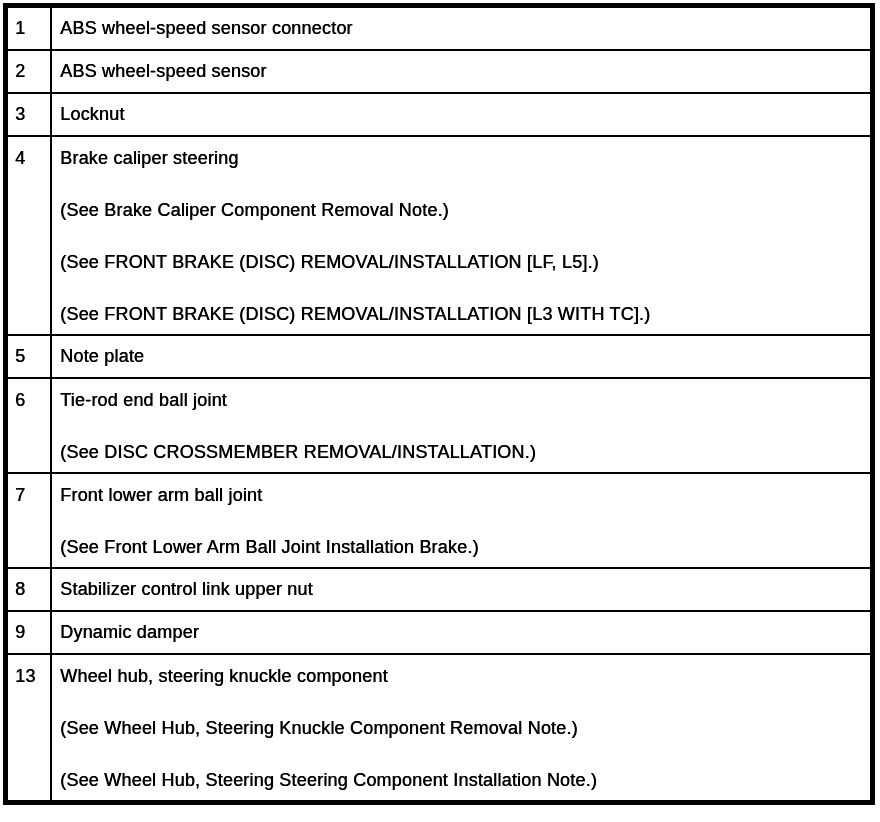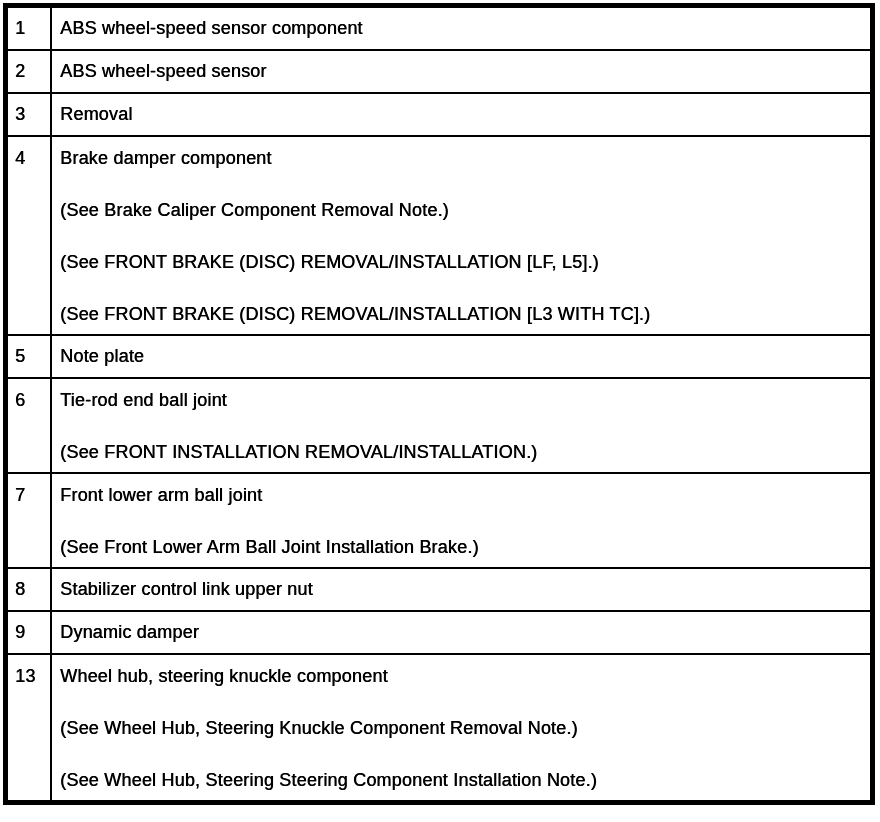--- a/index.html
+++ b/index.html
@@ -60,55 +60,55 @@
 </style>
 </head>
 <body>
 
 <div class="page">
   <table class="parts">
     <tbody id="rows-container">
         <tr>
     <td class="num">1</td>
     <td class="desc">
-            <div class="line">ABS wheel-speed sensor component</div>
+            <div class="line">ABS wheel-speed sensor connector</div>
           </td>
   </tr>
         <tr>
     <td class="num">2</td>
     <td class="desc">
             <div class="line">ABS wheel-speed sensor</div>
           </td>
   </tr>
         <tr>
     <td class="num">3</td>
     <td class="desc">
-            <div class="line">Removal</div>
+            <div class="line">Locknut</div>
           </td>
   </tr>
         <tr class="multi">
     <td class="num">4</td>
     <td class="desc">
-            <div class="line">Brake damper component</div>
+            <div class="line">Brake caliper steering</div>
             <div class="line">(See Brake Caliper Component Removal Note.)</div>
             <div class="line">(See FRONT BRAKE (DISC) REMOVAL/INSTALLATION [LF, L5].)</div>
             <div class="line">(See FRONT BRAKE (DISC) REMOVAL/INSTALLATION [L3 WITH TC].)</div>
           </td>
   </tr>
         <tr>
     <td class="num">5</td>
     <td class="desc">
             <div class="line">Note plate</div>
           </td>
   </tr>
         <tr class="multi">
     <td class="num">6</td>
     <td class="desc">
             <div class="line">Tie-rod end ball joint</div>
-            <div class="line">(See FRONT INSTALLATION REMOVAL/INSTALLATION.)</div>
+            <div class="line">(See DISC CROSSMEMBER REMOVAL/INSTALLATION.)</div>
           </td>
   </tr>
         <tr class="multi">
     <td class="num">7</td>
     <td class="desc">
             <div class="line">Front lower arm ball joint</div>
             <div class="line">(See Front Lower Arm Ball Joint Installation Brake.)</div>
           </td>
   </tr>
         <tr>

